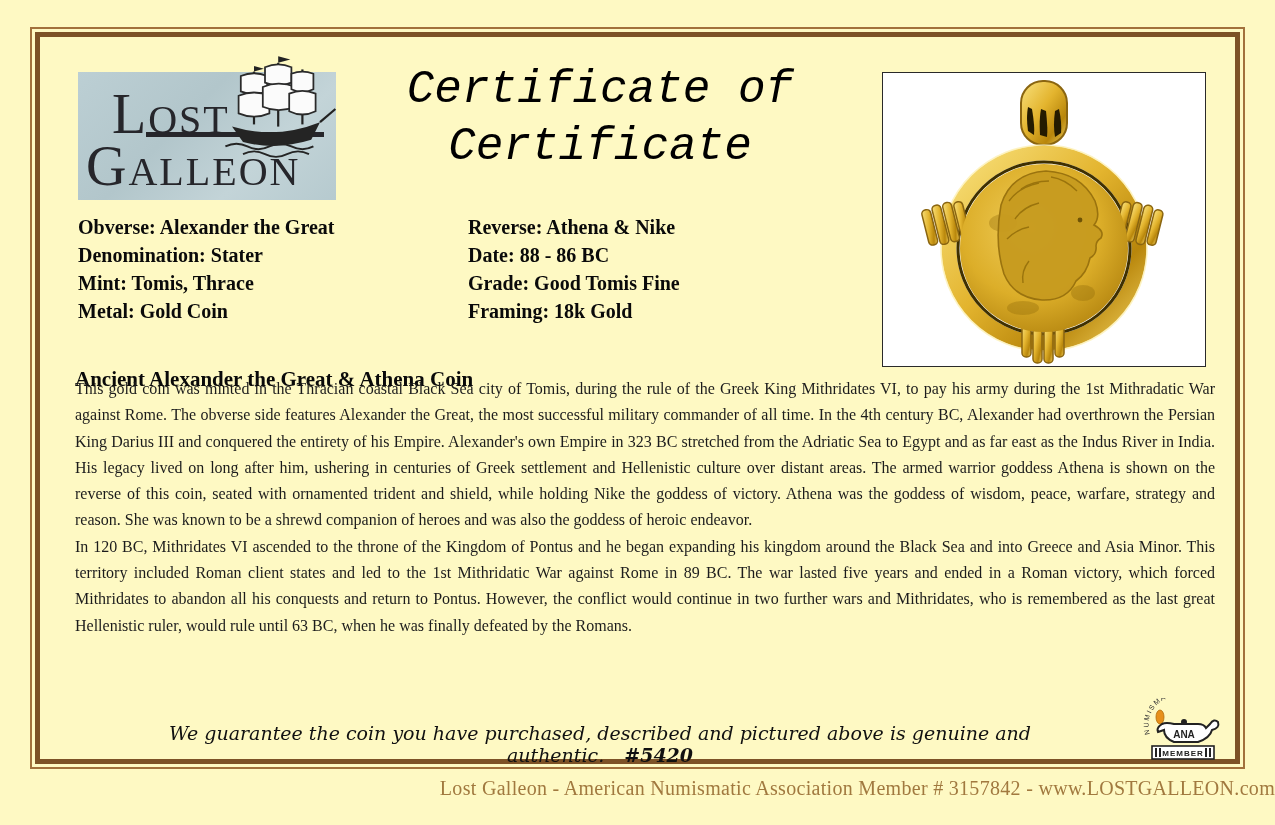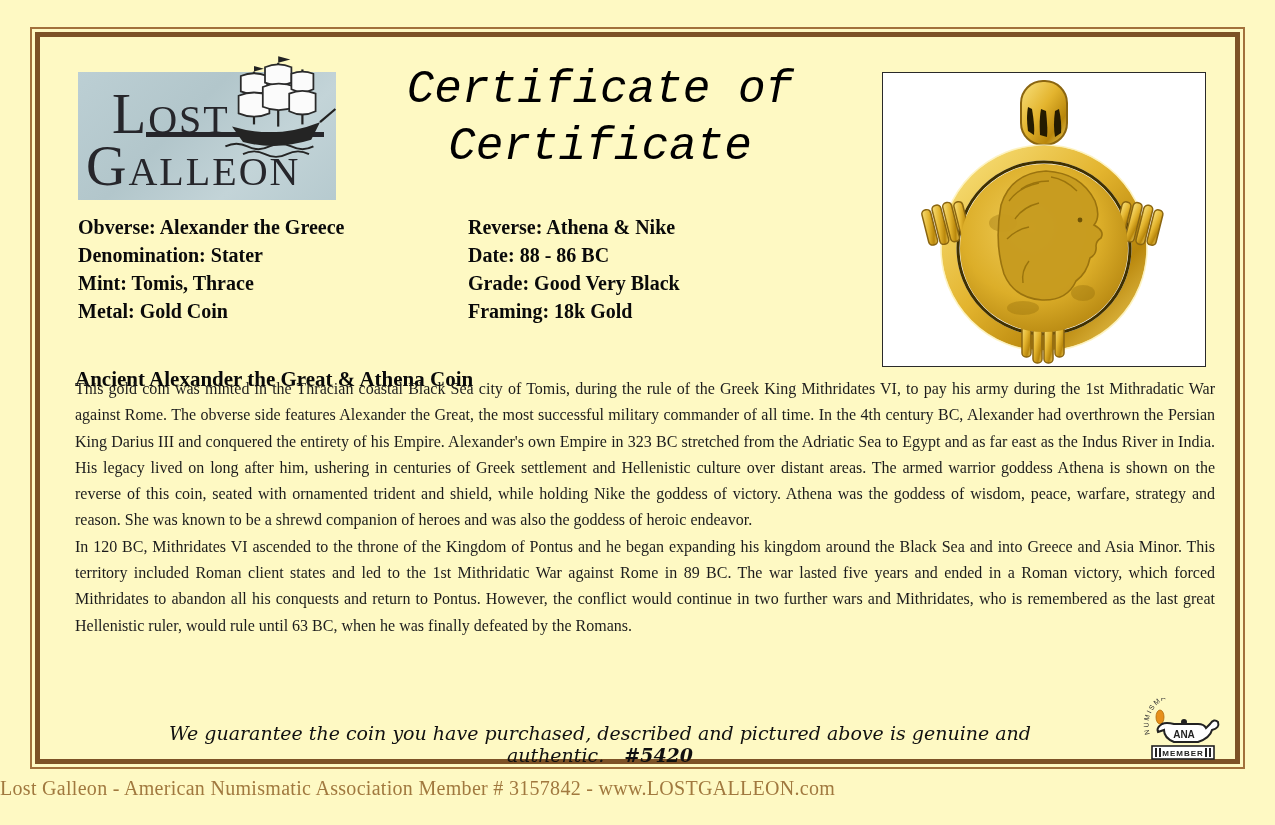--- a/index.html
+++ b/index.html
@@ -57,21 +57,21 @@
   
   .guarantee {
     position:absolute; left:75px; top:722px; width:1050px; text-align:center;
     font-family:"DejaVu Serif", serif; font-style:italic; font-size:19px; color:#111;
   }
   .guarantee .cert-no { font-weight:bold; margin-left:20px; font-family:"DejaVu Serif",serif; }
   
   .ana { position:absolute; left:1140px; top:698px; width:86px; height:64px; }
   
   .footer {
-    position:absolute; left:0; right:0; top:777px; text-align:left;
+    position:absolute; left:0; right:0; top:777px; text-align:right;
     font-size:20px; color:#a1793f; letter-spacing:.3px;
   }
 </style>
 </head>
 <body>
 
 <div class="page">
 
   <div class="frame-outer">
     <div class="frame-inner"></div>
@@ -171,29 +171,29 @@
         <path d="M124,166 q10,-10 22,-12"></path>
           <path d="M138,116 q12,-8 28,-8"></path>
         <path d="M168,104 q14,2 26,14"></path>
           <path d="M146,188 q-8,10 -6,22"></path>
       </g>
       <circle cx="197" cy="147" r="2.4" fill="#6f5305"></circle>
     </svg>
   </div>
 
   <div class="specs specs-left">
-    <div>Obverse: Alexander the Greece</div>
+    <div>Obverse: Alexander the Great</div>
     <div>Denomination: Stater</div>
     <div>Mint: Tomis, Thrace</div>
     <div>Metal: Gold Coin</div>
   </div>
   <div class="specs specs-right">
     <div>Reverse: Athena &amp; Nike</div>
     <div>Date: 88 - 86 BC</div>
-    <div>Grade: Good Very Black</div>
+    <div>Grade: Good Tomis Fine</div>
     <div>Framing: 18k Gold</div>
   </div>
 
   <div class="body-heading">Ancient Alexander the Great &amp; Athena Coin</div>
   <div class="body-text">
     <p>This gold coin was minted in the Thracian coastal Black Sea city of Tomis, during the rule of the Greek King Mithridates VI, to pay his army during the 1st Mithradatic War against Rome. The obverse side features Alexander the Great, the most successful military commander of all time. In the 4th century BC, Alexander had overthrown the Persian King Darius III and conquered the entirety of his Empire. Alexander's own Empire in 323 BC stretched from the Adriatic Sea to Egypt and as far east as the Indus River in India. His legacy lived on long after him, ushering in centuries of Greek settlement and Hellenistic culture over distant areas. The armed warrior goddess Athena is shown on the reverse of this coin, seated with ornamented trident and shield, while holding Nike the goddess of victory. Athena was the goddess of wisdom, peace, warfare, strategy and reason. She was known to be a shrewd companion of heroes and was also the goddess of heroic endeavor.</p>
     <p>In 120 BC, Mithridates VI ascended to the throne of the Kingdom of Pontus and he began expanding his kingdom around the Black Sea and into Greece and Asia Minor. This territory included Roman client states and led to the 1st Mithridatic War against Rome in 89 BC. The war lasted five years and ended in a Roman victory, which forced Mithridates to abandon all his conquests and return to Pontus. However, the conflict would continue in two further wars and Mithridates, who is remembered as the last great Hellenistic ruler, would rule until 63 BC, when he was finally defeated by the Romans.</p>
   </div>
 
   <div class="guarantee">

